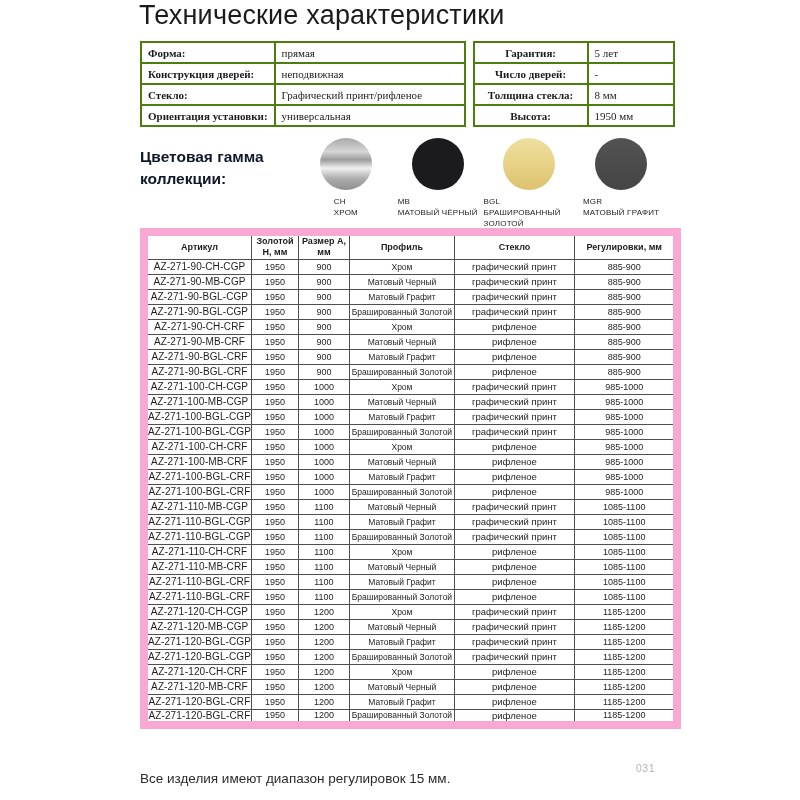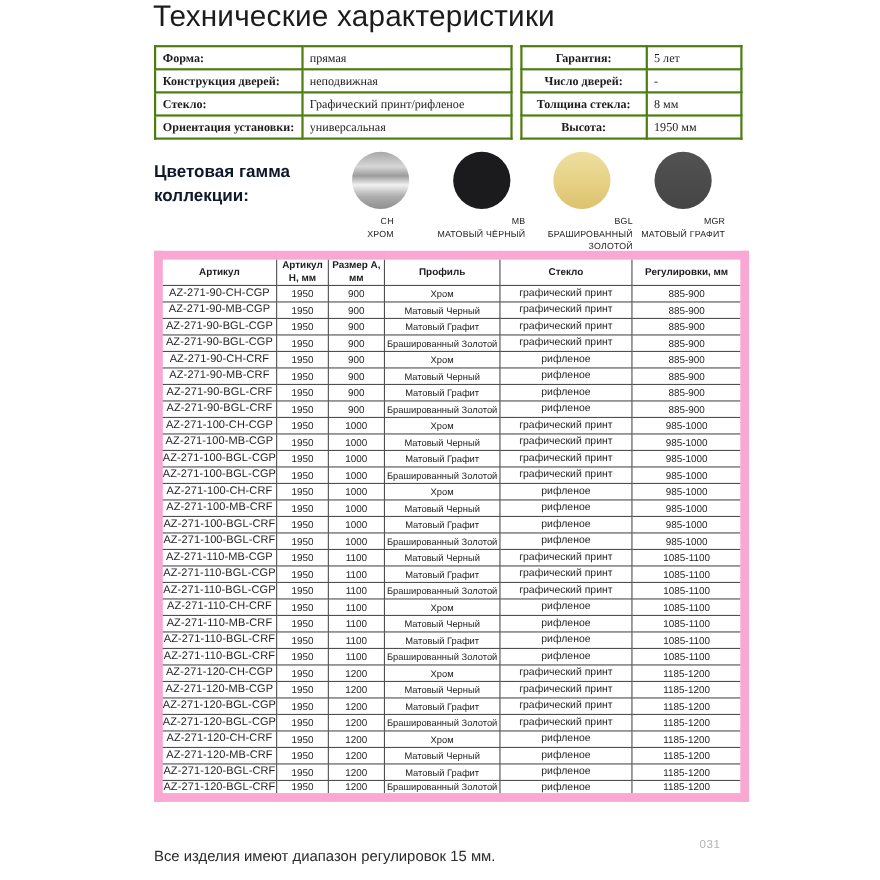--- a/index.html
+++ b/index.html
@@ -23,21 +23,21 @@
   .spec-left td.lbl { width:128px; }
   .spec-left td.val { width:190px; }
   .spec-right td.lbl { width:114px;text-align:center; }
   .spec-right td.val { width:86px; }
   
   .colors { position:absolute; left:140px; top:138px; width:527px; display:flex; }
   .colors-heading { width:160px; font-size:15.5px; font-weight:700; line-height:1.4; padding-top:8px; color:#0f172a; }
   .swatch-area { flex:1; display:flex; }
   .swatch { flex:1; display:flex; flex-direction:column; align-items:center; }
   .circle { width:52px; height:52px; border-radius:50%; }
-  .swatch-label { margin-top:7px; font-size:8px; line-height:1.35; text-align:right; color:#222; letter-spacing:0.2px; }
+  .swatch-label { margin-top:7px; font-size:8px; line-height:1.35; text-align:left; color:#222; letter-spacing:0.2px; }
   
   .main-table-wrap { position:absolute; left:140px; top:228px; }
   table.main { border-collapse:collapse; border:8px solid #f9a8d4; table-layout:fixed; }
   table.main th, table.main td {
     border:1px solid #4f4f4f; text-align:center; vertical-align:middle;
     overflow:hidden; white-space:nowrap;
   }
   table.main th { height:27px; font-size:9px; font-weight:700; line-height:1.2; white-space:normal; padding:0 2px; }
   table.main td { height:15px; font-size:9px; color:#1e1e1e; }
   table.main td.col-0 { font-size:10px; letter-spacing:0.1px; }
@@ -138,21 +138,21 @@
         <col class="c0">
           <col class="c1">
           <col class="c2">
           <col class="c3">
           <col class="c4">
           <col class="c5">
       </colgroup>
       <thead>
         <tr>
           <th>Артикул</th>
-          <th>Артикул H, мм</th>
+          <th>Золотой H, мм</th>
           <th>Размер A, мм</th>
           <th>Профиль</th>
           <th>Стекло</th>
           <th>Регулировки, мм</th>
         </tr>
       </thead>
       <tbody>
           <tr>
             <td class="col-0">AZ-271-90-CH-CGP</td>
             <td class="col-1">1950</td>

